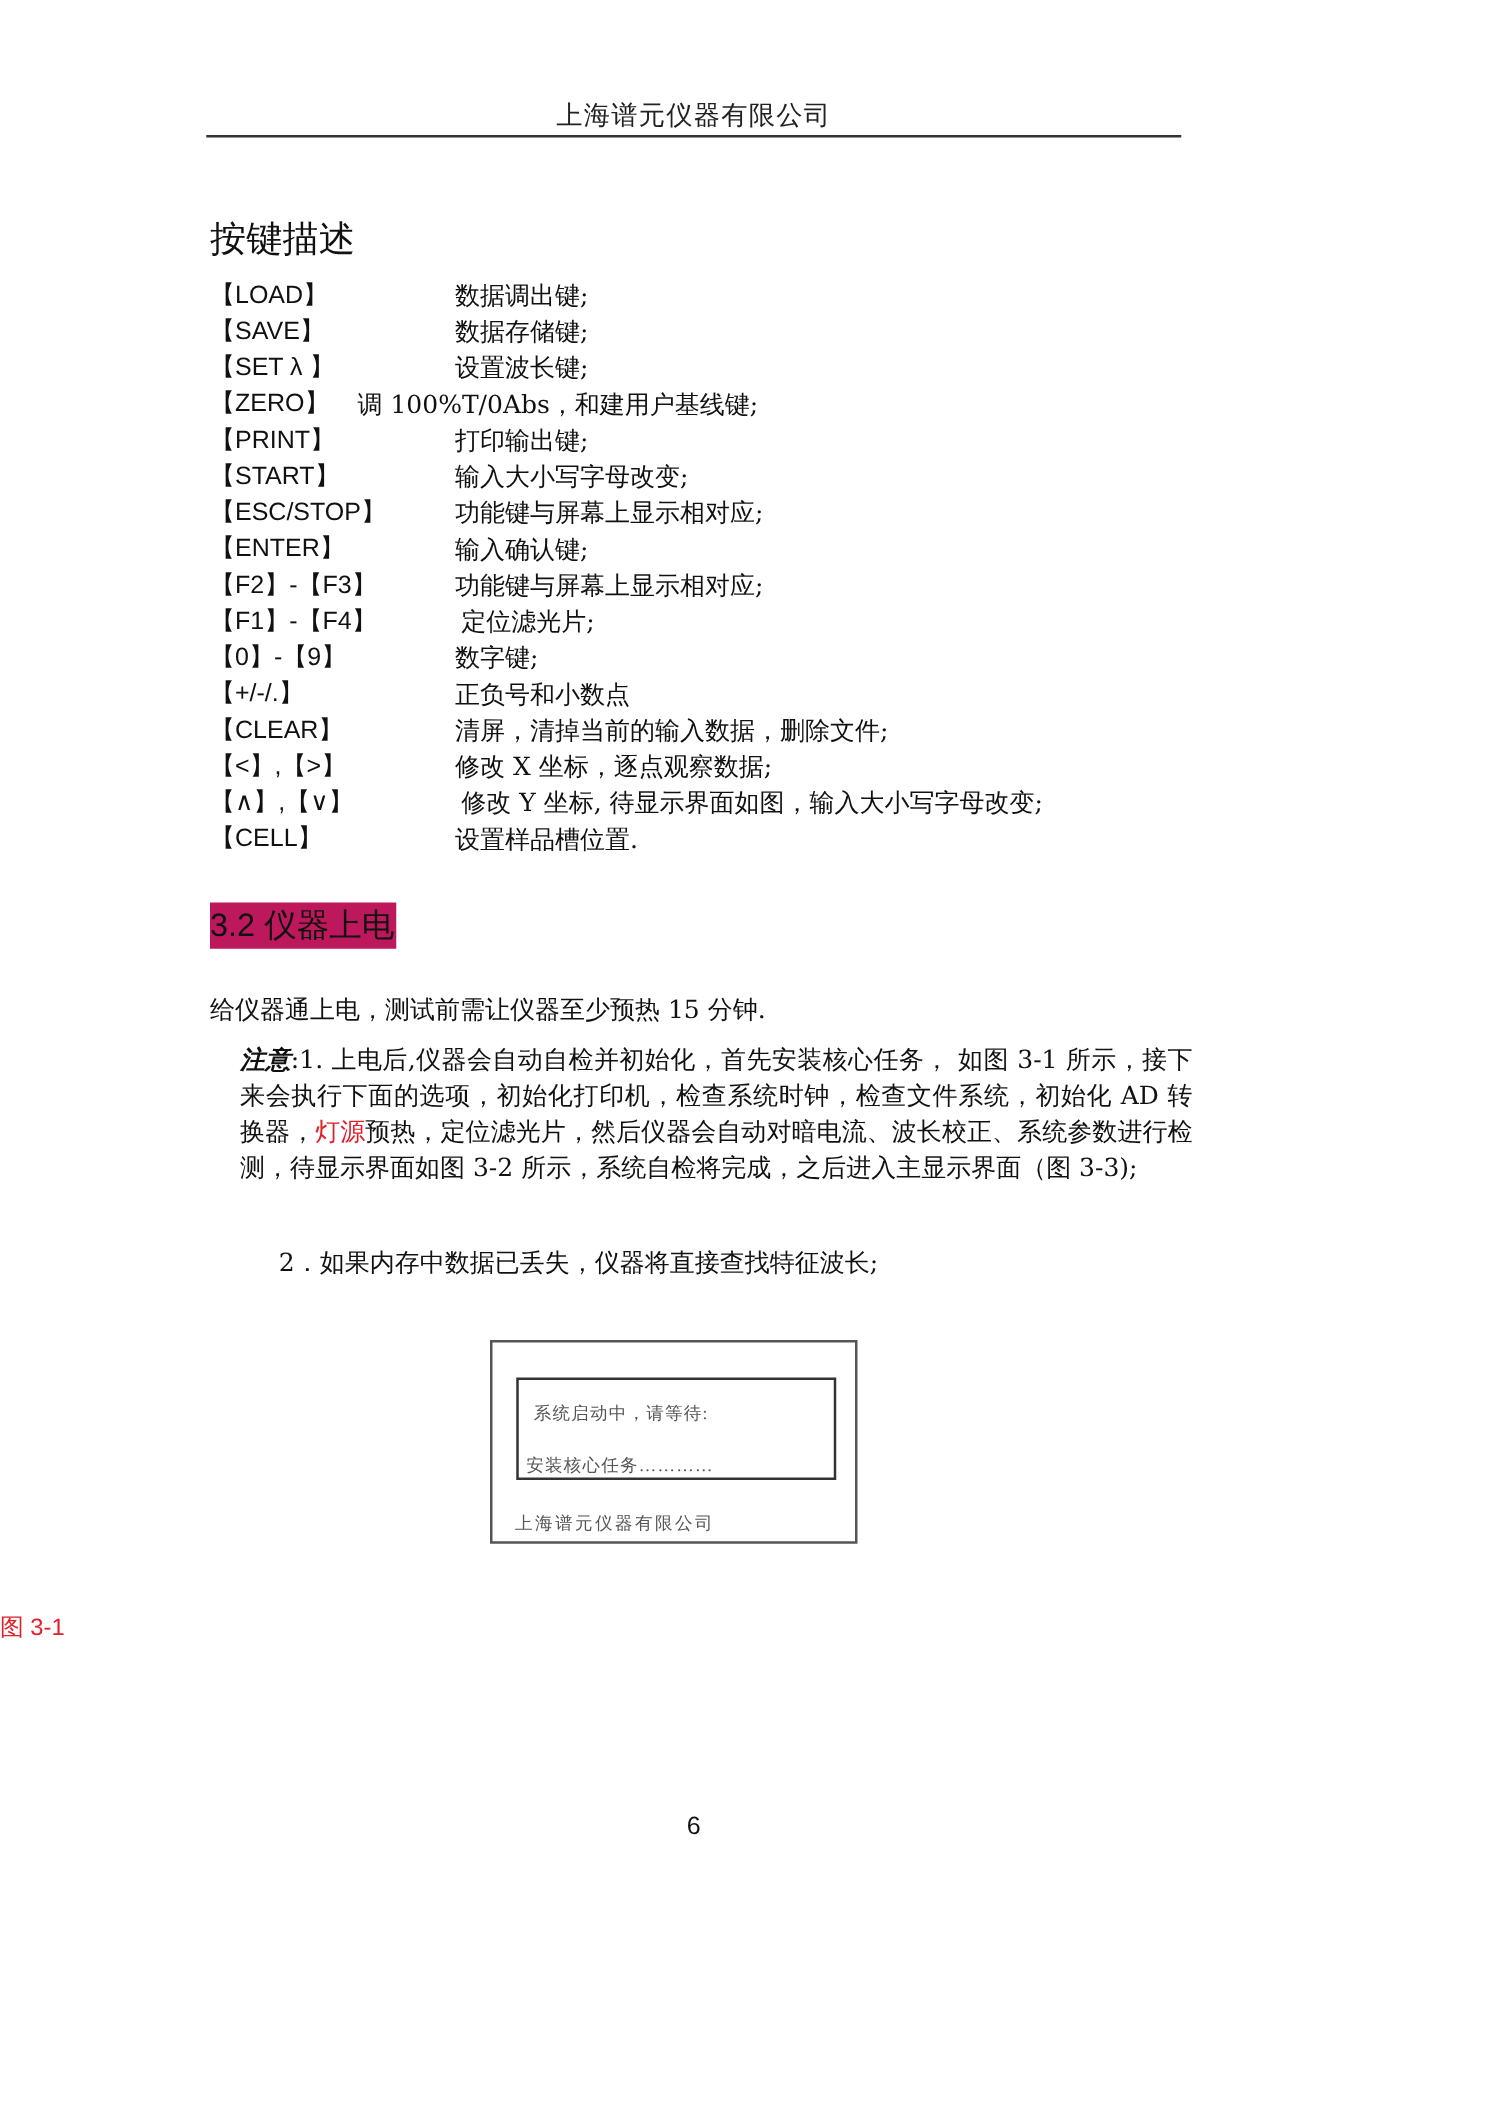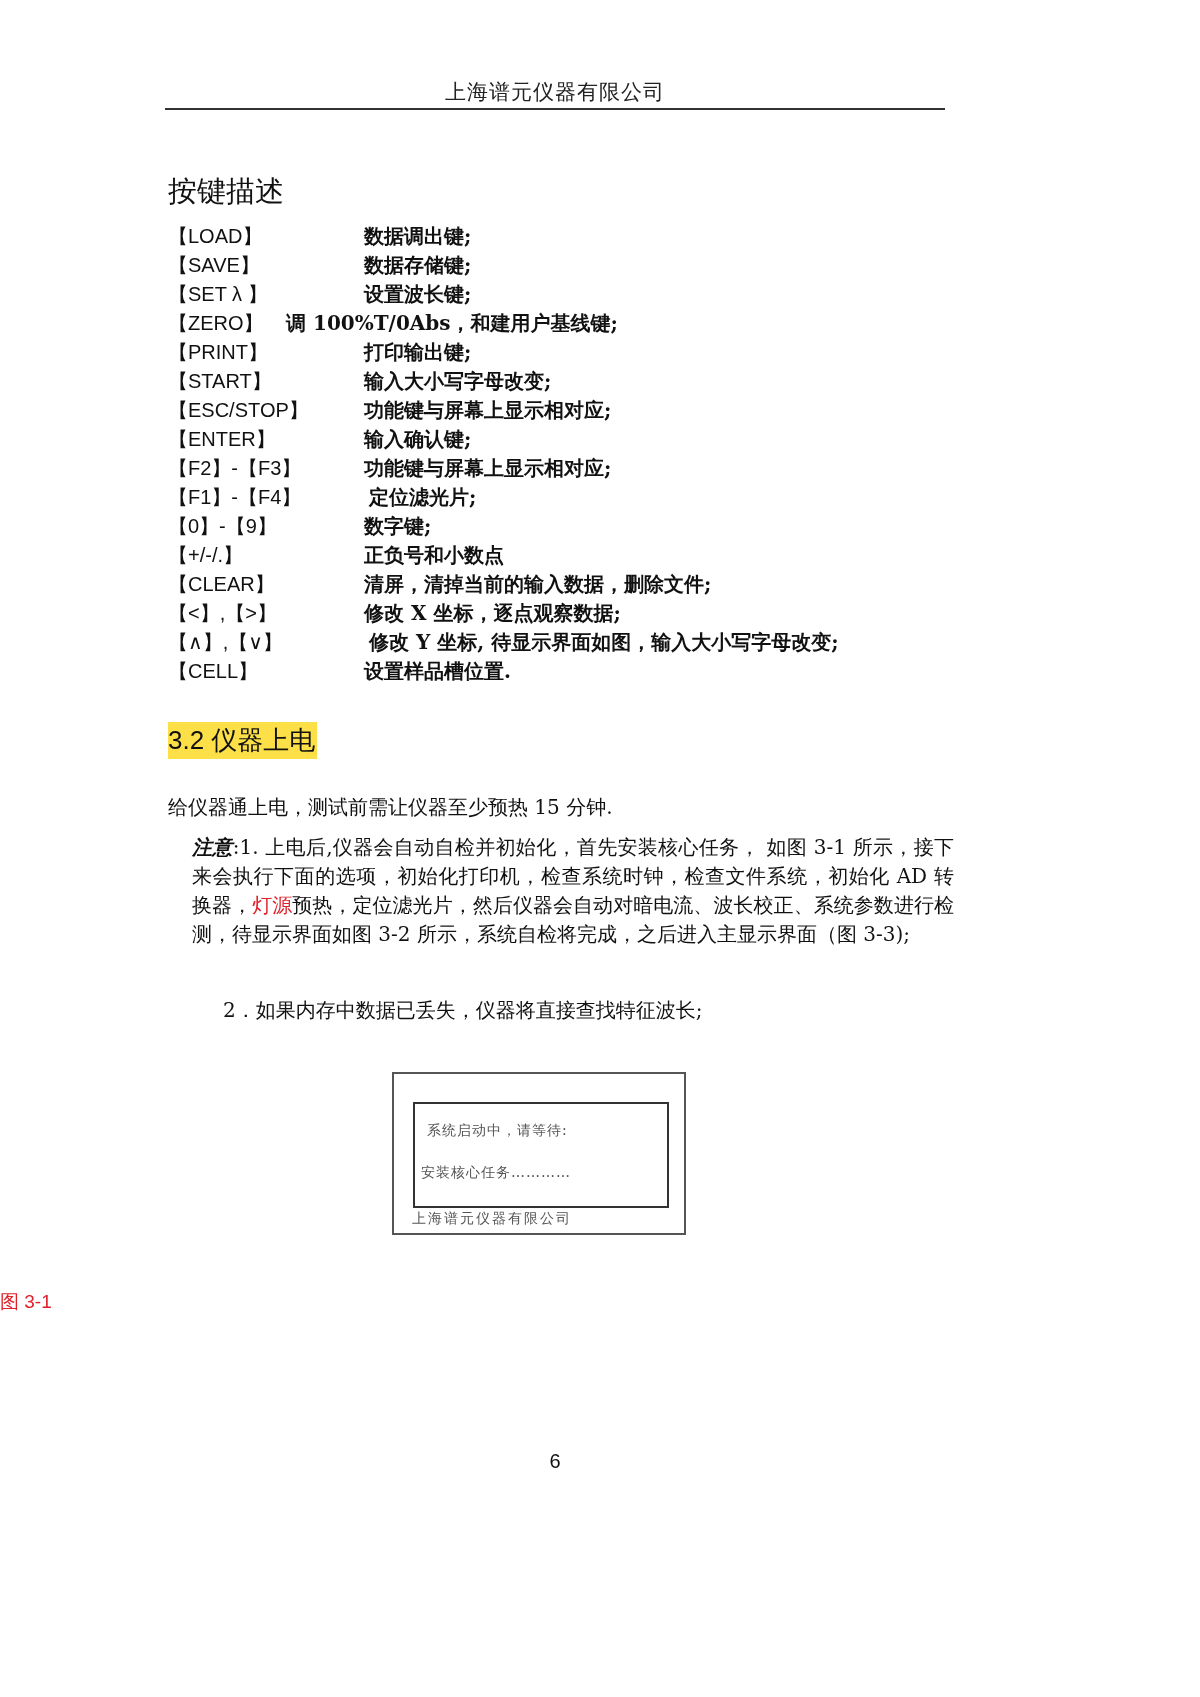--- a/index.html
+++ b/index.html
@@ -7,36 +7,36 @@
            font-family: "DejaVu Serif", "Liberation Serif", serif; color: #111; }
     .page-header { position: absolute; left: 165px; width: 780px; top: 78px; height: 30px;
                    text-align: center; font-size: 21px; letter-spacing: 1px; color: #222; }
     .header-rule { position: absolute; left: 165px; width: 780px; top: 108px; height: 0;
                    border-top: 2px solid #333; }
     .heading1 { position: absolute; left: 168px; top: 172px; font-size: 29px;
                 font-family: "DejaVu Sans", "Liberation Sans", sans-serif; color: #111; }
     .keys { position: absolute; left: 168px; top: 222px; width: 800px; }
     .key-row { position: relative; height: 29px; font-size: 20px; line-height: 29px; white-space: nowrap; }
     .key-name { position: absolute; left: 0; font-family: "Liberation Sans", "DejaVu Sans", sans-serif; }
-    .key-desc { position: absolute; left: 196px; font-family: "DejaVu Serif", "Liberation Serif", serif; font-weight: bold; }
+    .key-desc { position: absolute; left: 196px; font-family: "DejaVu Serif", "Liberation Serif", serif; }
     .key-desc.inline { left: 118px; }
     .key-desc.shift { left: 201px; }
     .section-heading { position: absolute; left: 168px; top: 722px; font-size: 26px;
-                       font-family: "Liberation Sans", "DejaVu Sans", sans-serif; background: #fde047;
+                       font-family: "Liberation Sans", "DejaVu Sans", sans-serif; background: #be185d;
                        padding: 1px 2px 2px 0; line-height: 34px; }
     .para { position: absolute; left: 168px; width: 762px; font-size: 20px; line-height: 29px; }
     .p1 { top: 793px; }
     .note { top: 833px; text-align: justify; margin-left: 24px; }
     .note em { font-style: italic; font-weight: bold; }
     .red { color: #e0202a; }
     .note-item2 { position: absolute; left: 223px; top: 996px; font-size: 20px; line-height: 29px; }
     .figure-outer { position: absolute; left: 392px; top: 1072px; width: 294px; height: 163px;
                     border: 2px solid #555; box-sizing: border-box; }
-    .figure-inner { position: absolute; left: 19px; top: 28px; width: 256px; height: 106px;
-                    border: 2px solid #333; box-sizing: border-box; }
+    .figure-inner { position: absolute; left: 19px; top: 28px; width: 256px; height: 82px;
+                    border: 2px solid #333; box-sizing: border-box; font-family: Liberation Serif, serif; }
     .fig-line1 { position: absolute; left: 12px; top: 18px; font-size: 14px; color: #555; letter-spacing: 1px; }
     .fig-line2 { position: absolute; left: 6px; top: 60px; font-size: 14px; color: #555; letter-spacing: 1px; }
     .fig-footer { position: absolute; left: 18px; top: 136px; font-size: 14px; color: #555; letter-spacing: 2px; }
     .caption { position: absolute; left: 0; width: 1080px; top: 1289px; 
                font-size: 19px; color: #e0202a; font-family: "Liberation Sans", "DejaVu Sans", sans-serif; }
     .page-number { position: absolute; left: 0; width: 1110px; top: 1450px; text-align: center;
                    font-size: 20px; font-family: "Liberation Sans", "DejaVu Sans", sans-serif; }
   </style>
 </head>
 <body>

